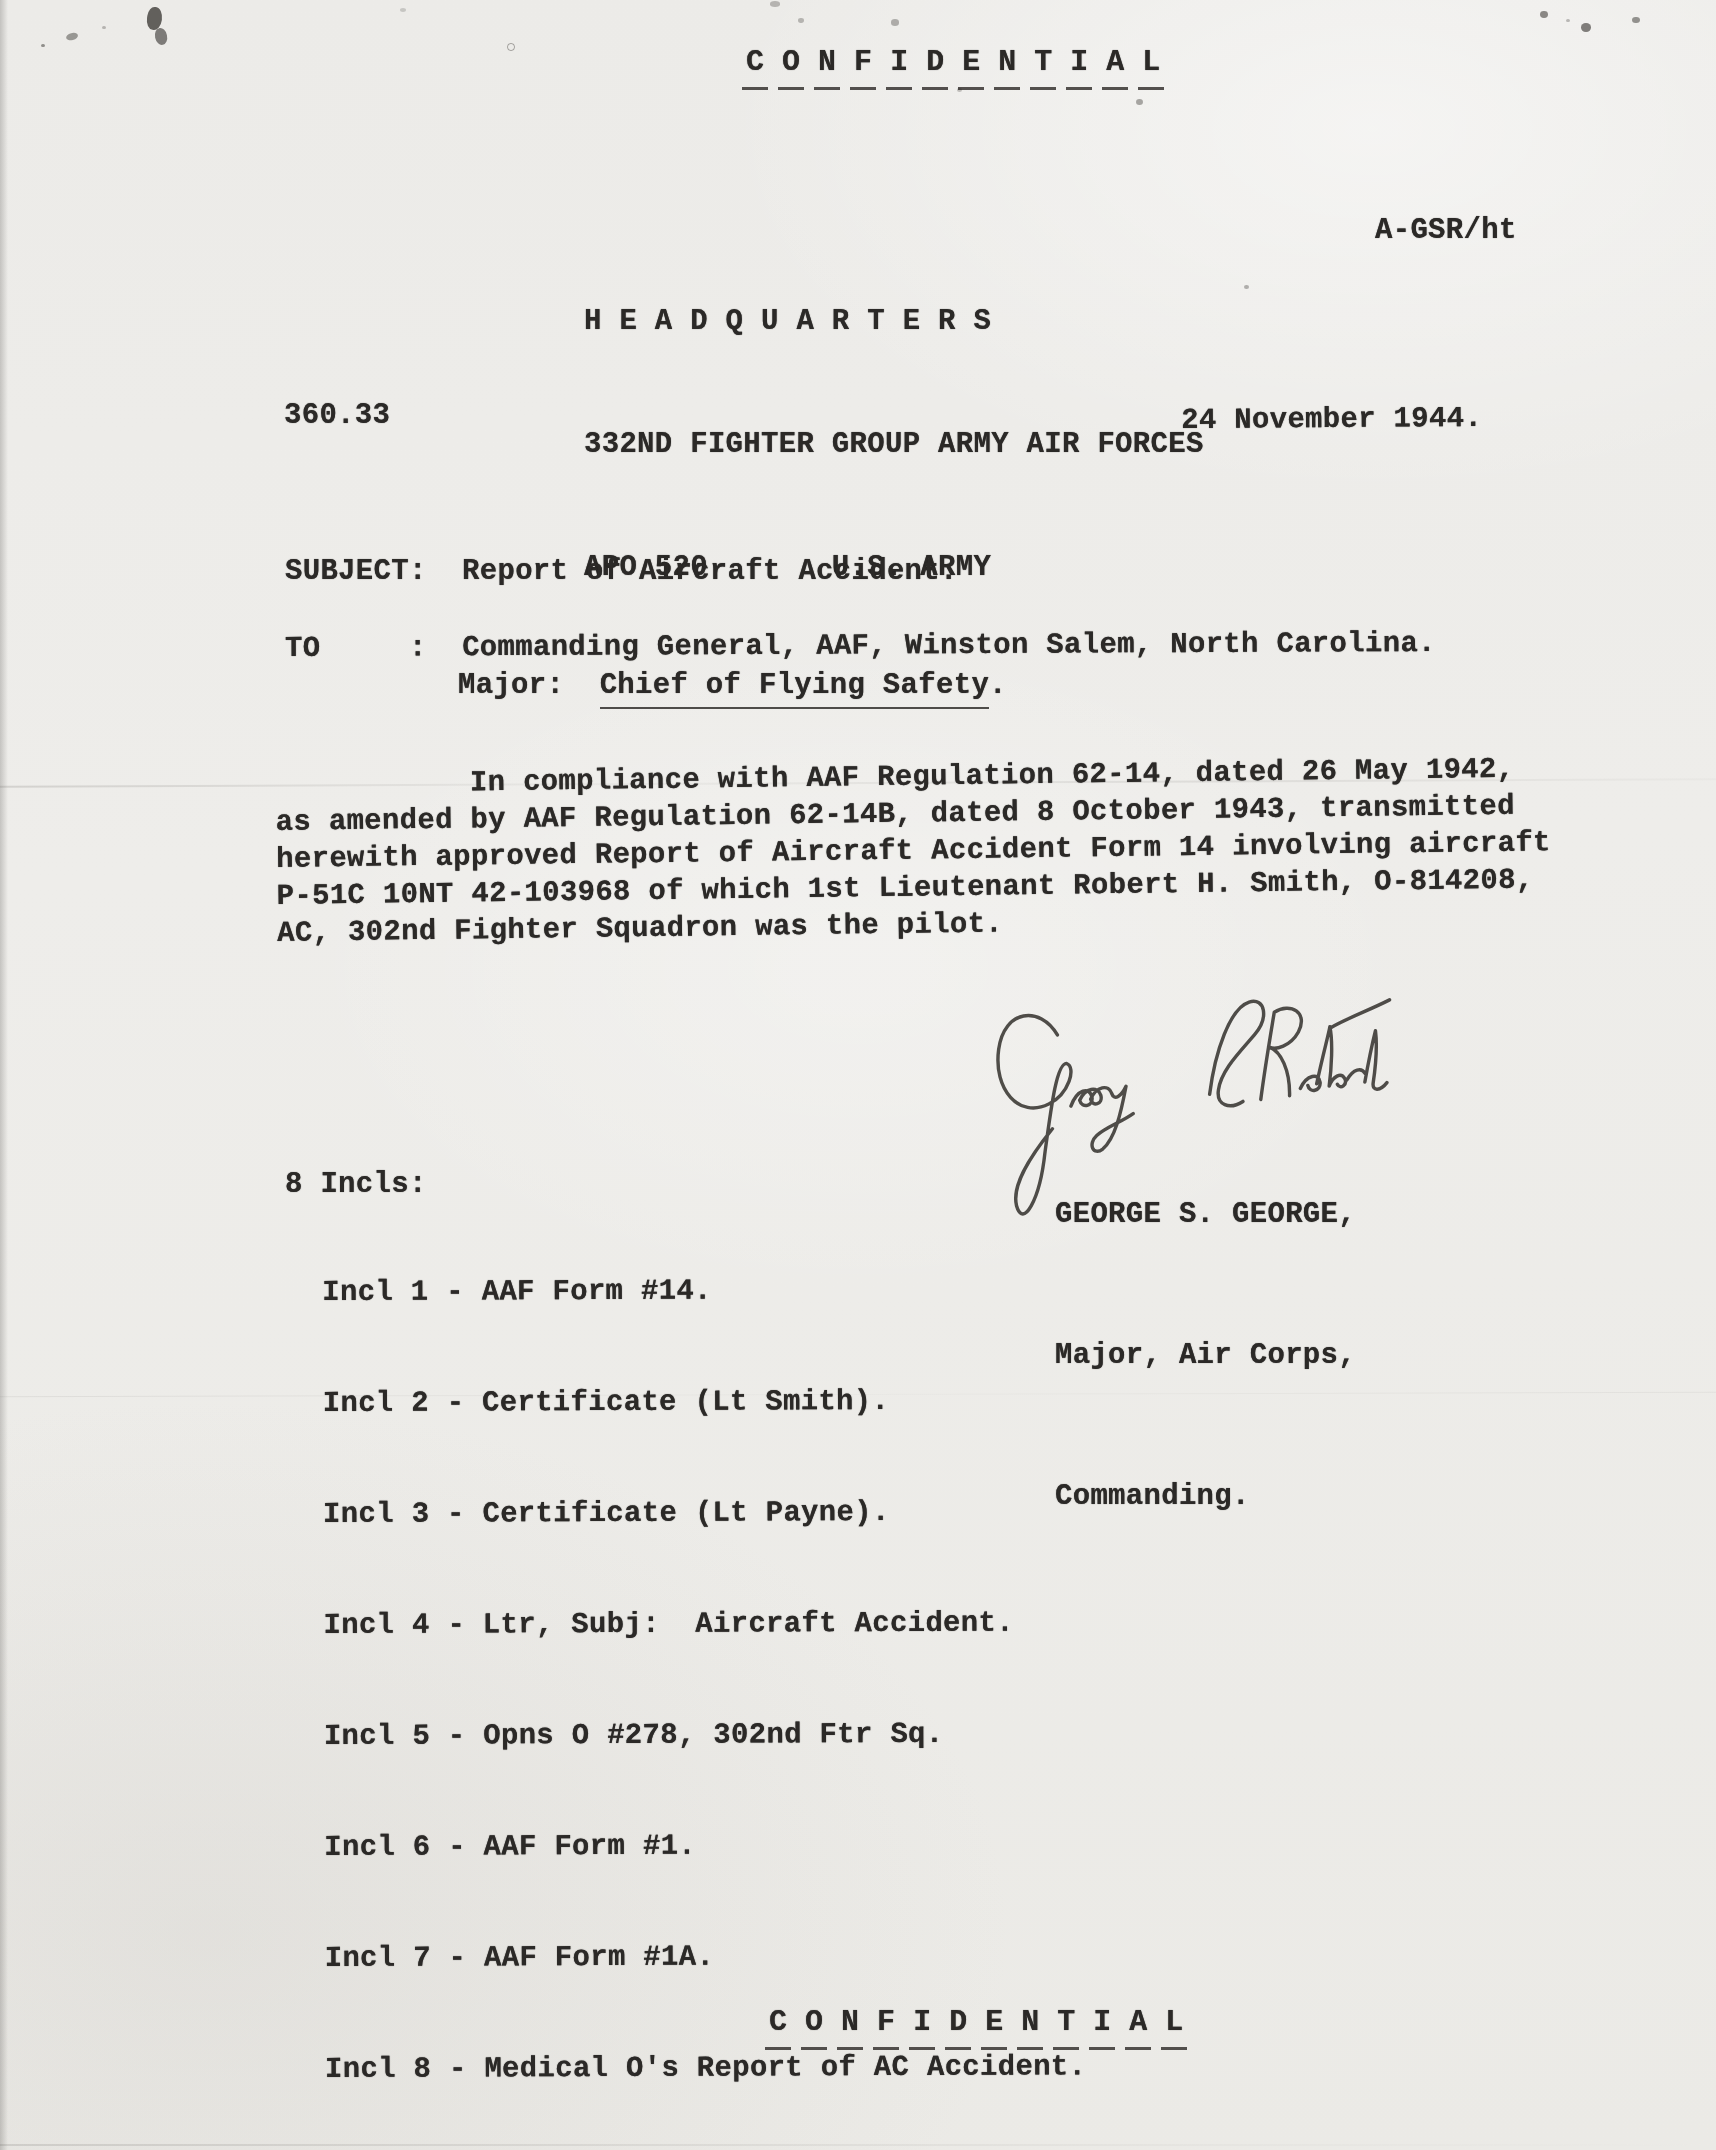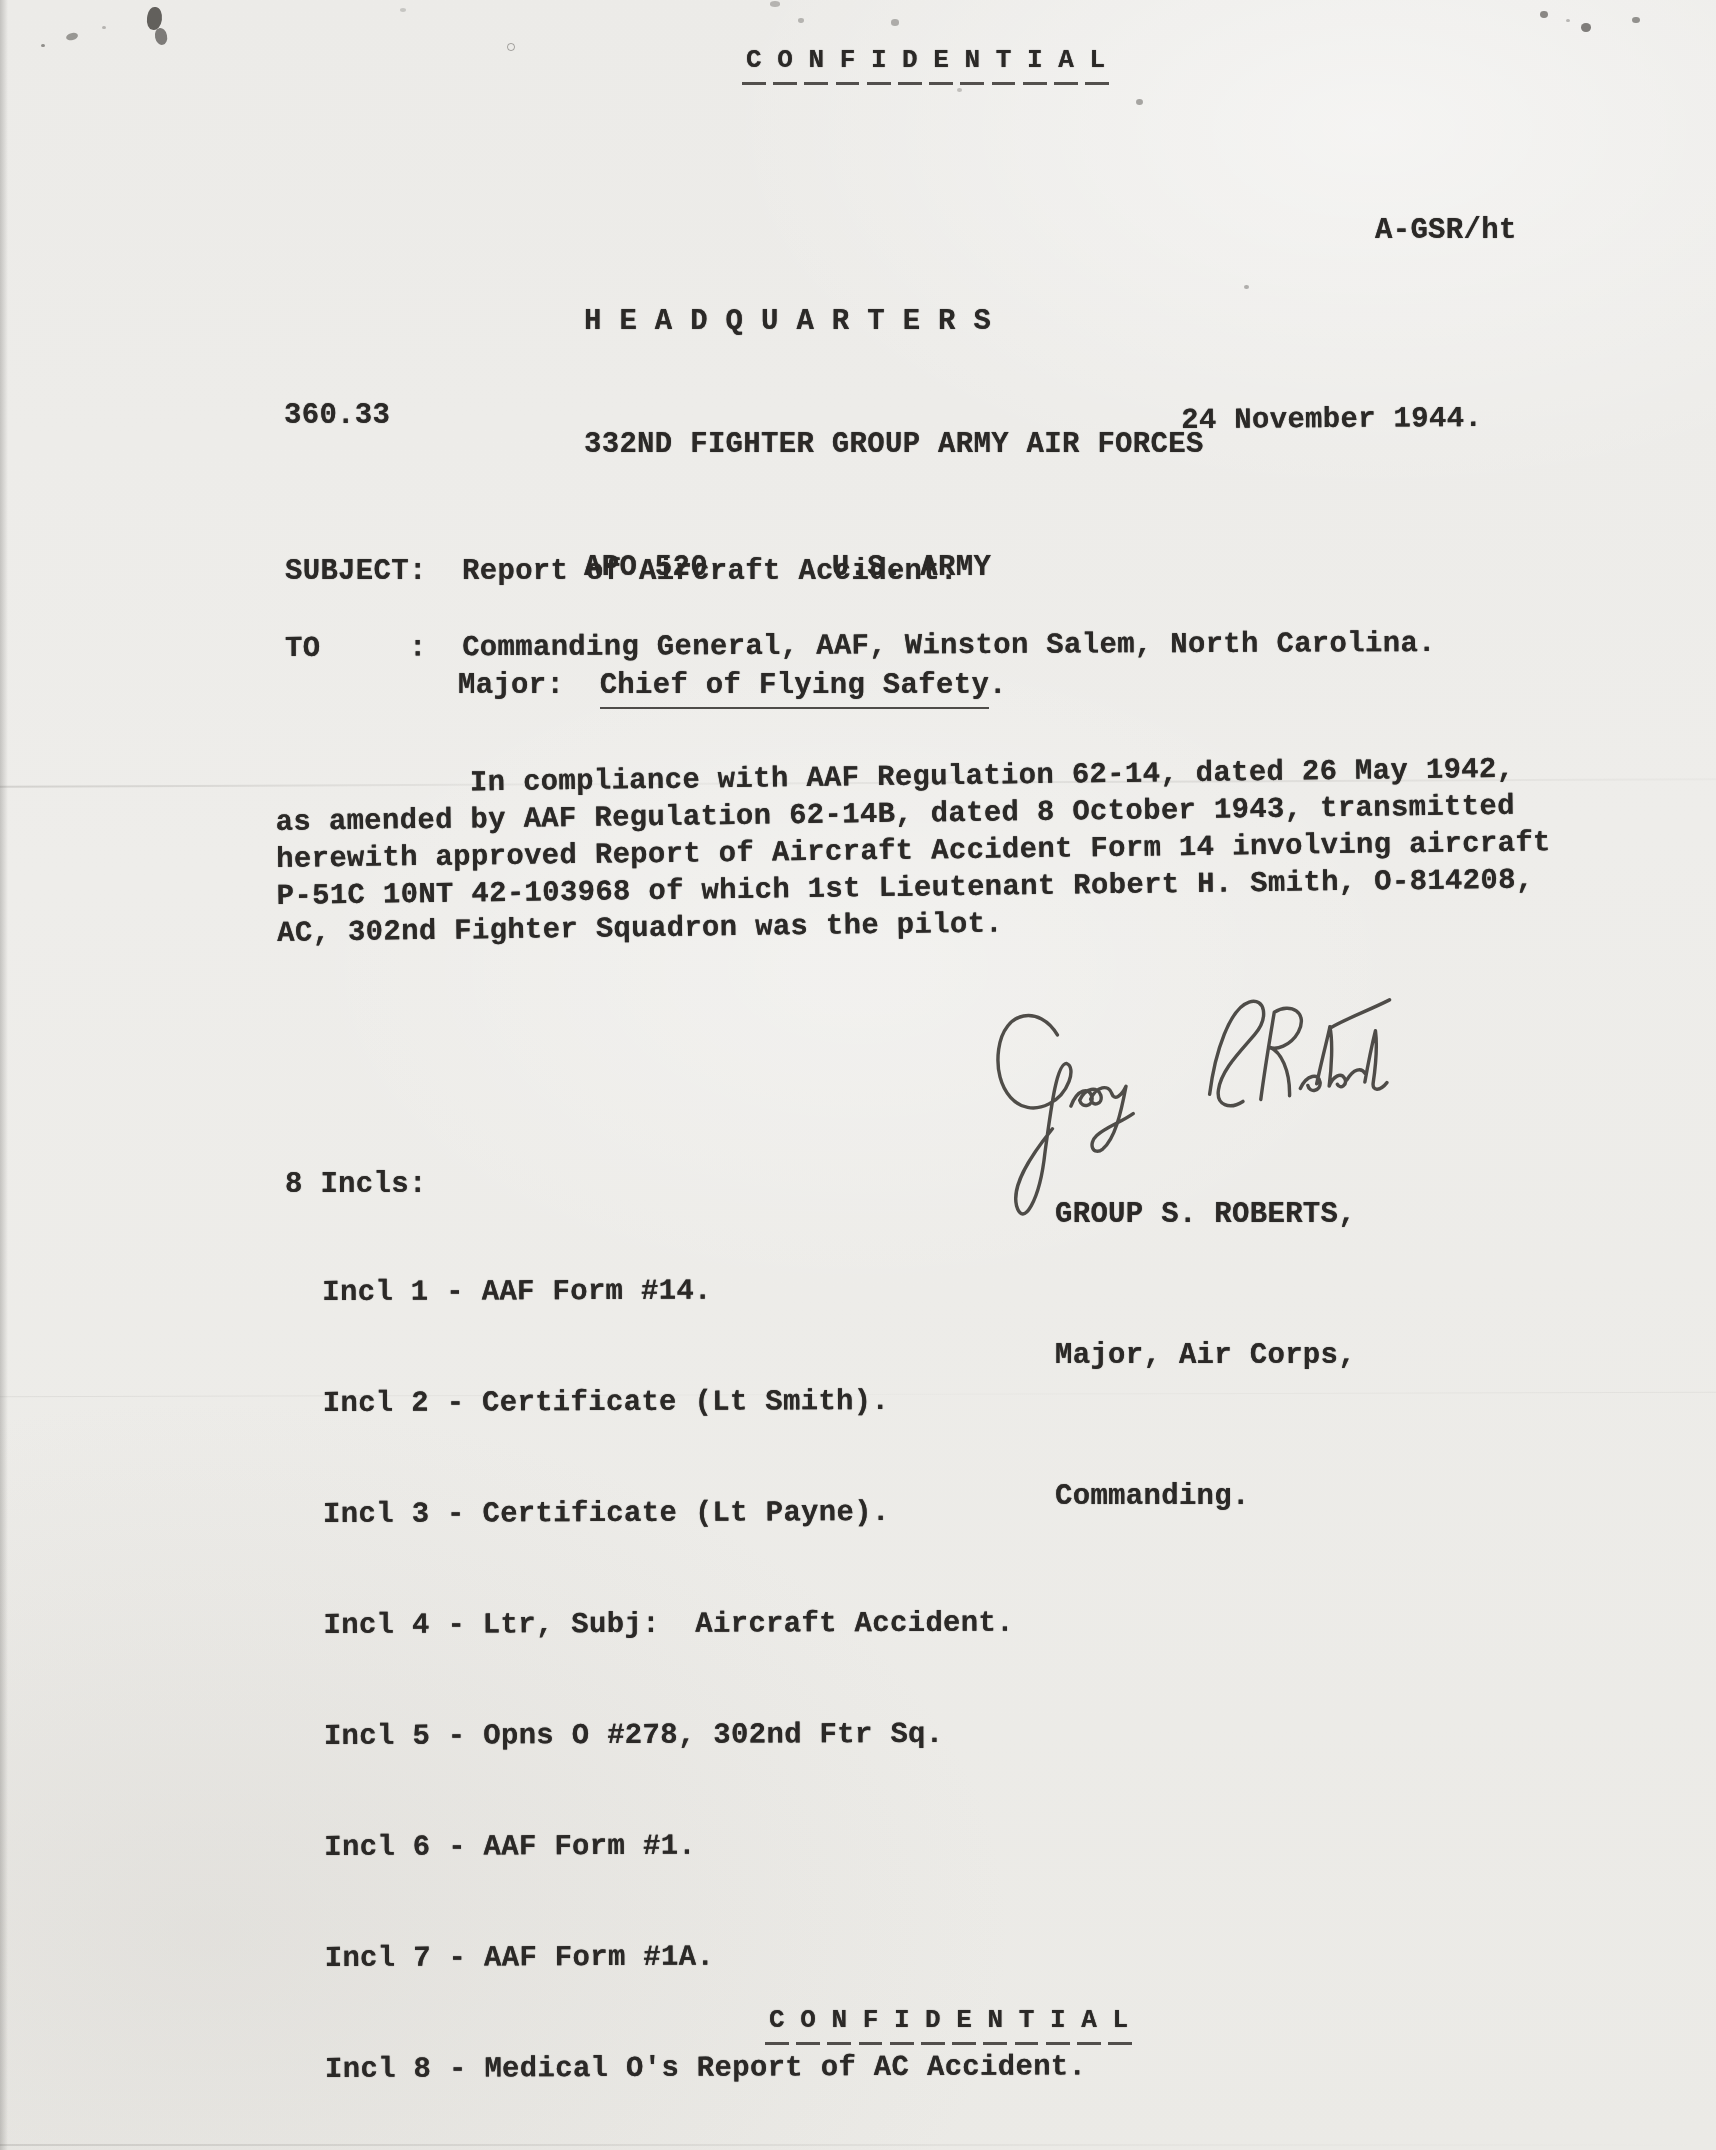--- a/index.html
+++ b/index.html
@@ -21,21 +21,21 @@
   .t {
     position: absolute;
     font: 700 29px/1.25 "Liberation Mono", "DejaVu Sans Mono", monospace;
     color: #2b2927;
     letter-spacing: 0.3px;
     white-space: pre;
     text-shadow: 0 0 0.7px rgba(30,28,26,.68), 0 0 1.4px rgba(30,28,26,.18);
     z-index: 2;
   }
 
-  .conf { font-size: 26px; letter-spacing: 0; }
+  .conf { font-size: 30px; letter-spacing: 0; }
 
   
   .cl { display: inline-block; border-bottom: 3.4px solid rgba(38,35,32,.78); padding: 0 4.1px 5.5px; margin: 0 -4.1px; }
   .cl.sp { border-bottom-color: transparent; }
 
   .header-block { left: 584px; top: 219px; width: 715px; text-align: left; line-height: 41px; }
 
   .body-par { left: 275px; top: 767px; line-height: 37px; transform: rotate(-0.75deg); transform-origin: left top; }
 
   .date-line { transform: rotate(-0.4deg); transform-origin: left top; }
@@ -113,21 +113,21 @@
 
   <svg class="sig-svg" width="413" height="241" viewBox="0 0 600 350" aria-label="George S Roberts signature">
     <g fill="none" stroke="#33302c" stroke-width="5" stroke-linecap="round" stroke-linejoin="round" opacity="0.85" transform="rotate(-2 300 175)">
       <path d="M 112 60 C 88 16, 36 20, 26 78 C 16 136, 52 180, 96 160 C 126 146, 138 108, 124 102 C 110 100, 100 160, 88 230 C 78 300, 52 340, 44 306 C 38 278, 62 240, 100 196 M 128 164 C 138 140, 156 136, 159 152 C 161 165, 144 169, 141 156 C 150 138, 168 136, 172 150 C 175 163, 159 167, 157 155 C 166 136, 184 134, 188 148 C 191 159, 202 152, 209 138 C 200 178, 190 214, 172 228 C 158 238, 150 220, 164 208 C 178 196, 200 190, 218 178"></path>
       <path d="M 330 154 C 340 92, 364 30, 392 22 C 416 16, 420 46, 398 70 C 374 96, 348 120, 343 148 C 339 170, 358 178, 378 166"></path>
       <path d="M 404 164 C 412 116, 422 68, 428 38 C 452 24, 478 40, 462 68 C 450 88, 428 94, 418 88 C 436 94, 448 124, 446 160 M 462 150 C 472 130, 490 128, 491 142 C 492 155, 475 158, 473 146 M 486 144 C 496 104, 506 72, 508 62 C 512 84, 508 124, 504 148 C 510 134, 522 128, 527 138 C 531 147, 520 154, 516 146 M 530 140 C 540 124, 552 122, 557 132 M 556 144 C 562 116, 570 84, 574 70 C 576 92, 572 124, 568 146 C 566 158, 578 158, 588 146 M 508 64 C 534 50, 566 40, 596 26"></path>
     </g>
   </svg>
 
   <div class="t sig-block">
-    <div>GROUP S. ROBERTS,</div>
+    <div>GEORGE S. GEORGE,</div>
     <div>Major, Air Corps,</div>
     <div>Commanding.</div>
   </div>
 
   <div class="t" style="left:285px;top:1167px">8 Incls:</div>
   <div class="t incl-list">
     <div>Incl 1 - AAF Form #14.</div>
     <div>Incl 2 - Certificate (Lt Smith).</div>
     <div>Incl 3 - Certificate (Lt Payne).</div>
     <div>Incl 4 - Ltr, Subj:  Aircraft Accident.</div>

